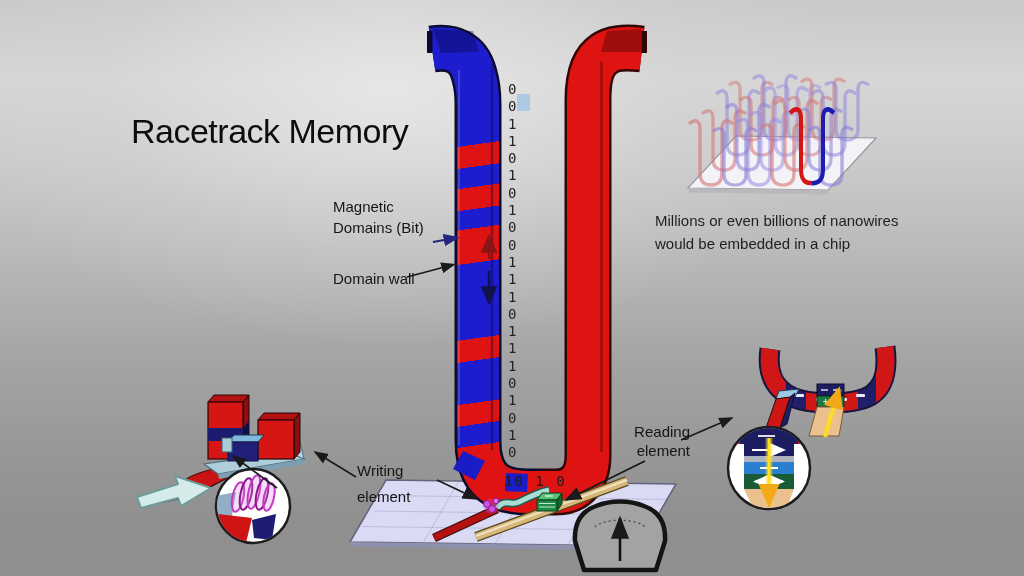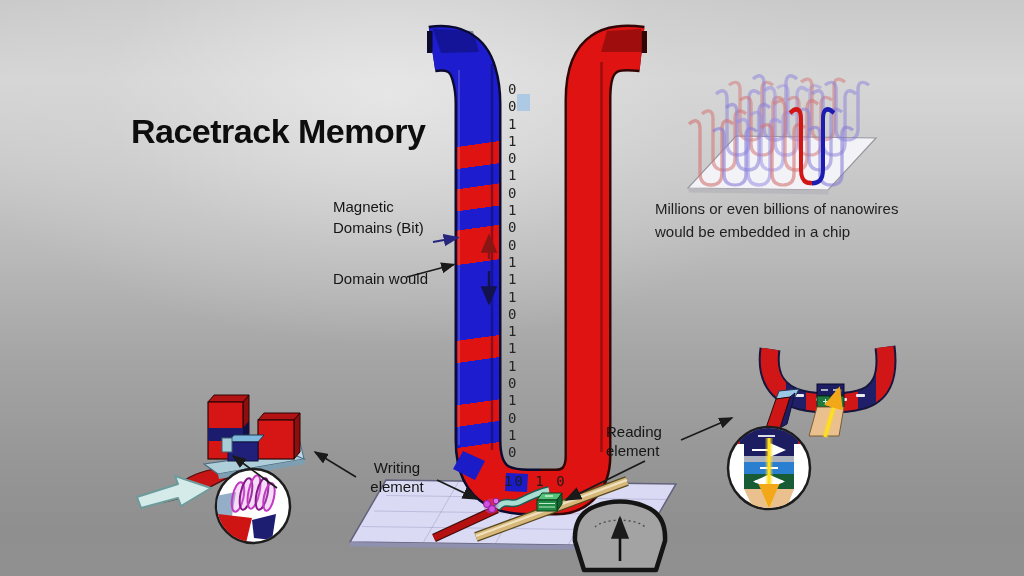--- a/index.html
+++ b/index.html
@@ -5,27 +5,27 @@
   html,body{margin:0;padding:0;}
   .stage{
     position:relative;width:1024px;height:576px;overflow:hidden;
     background:
       radial-gradient(ellipse 640px 360px at 38% 16%, rgba(236,236,236,.75) 0%, rgba(214,214,214,.35) 45%, rgba(214,214,214,0) 70%),
       linear-gradient(180deg,#c9c9c9 0%,#d6d6d6 14%,#cbcbcb 28%,#b7b7b7 46%,#a4a4a4 63%,#979797 79%,#8f8f8f 92%,#909090 100%);
     font-family:"Liberation Sans", sans-serif;
   }
   svg.layer{position:absolute;left:0;top:0;z-index:1;}
   .txt{position:absolute;z-index:2;color:#1a1a1a;white-space:pre-line;}
-  .title{left:131px;top:112px;font-size:34px;font-weight:bold;color:#0d0d0d;letter-spacing:-.5px;}
+  .title{left:131px;top:112px;font-size:34px;font-weight:normal;color:#0d0d0d;letter-spacing:-.5px;}
   .lbl{font-size:15px;line-height:21px;color:#151515;}
   .lbl-magdom{left:333px;top:196px;}
   .lbl-domwall{left:333px;top:268px;}
-  .lbl-writing{left:357px;top:458px;width:80px;text-align:center;line-height:19px;}
-  .lbl-reading{left:606px;top:422px;width:84px;text-align:left;line-height:19px;}
-  .caption{left:655px;top:197px;font-size:15px;line-height:23px;color:#1f1f1f;}
+  .lbl-writing{left:357px;top:458px;width:80px;text-align:left;line-height:26px;}
+  .lbl-reading{left:606px;top:422px;width:84px;text-align:right;line-height:19px;}
+  .caption{left:655px;top:209px;font-size:15px;line-height:23px;color:#1f1f1f;}
   .bits-v{left:508px;top:81px;font-family:"DejaVu Sans Mono",monospace;font-size:14px;line-height:17.3px;color:#242424;}
   .bits-h{left:504px;top:464px;font-family:"DejaVu Sans Mono",monospace;font-size:14px;letter-spacing:2px;color:#1d1d1d;margin-top:9px;}
   .bit-cursor{left:517px;top:94px;width:13px;height:17px;background:#a9c6e4;opacity:.9;z-index:2;position:absolute;}
 </style>
 </head>
 <body>
 
 <div class="stage">
 
   <svg class="layer" width="1024" height="576" viewBox="0 0 1024 576">
@@ -270,21 +270,21 @@
       <line x1="437" y1="480" x2="477" y2="499" stroke="#1a1a1a" stroke-width="1.8" marker-end="url(#ah)"></line>
       <line x1="356" y1="477" x2="315" y2="452" stroke="#1a1a1a" stroke-width="1.6" marker-end="url(#ah)"></line>
       <line x1="645" y1="461" x2="566" y2="500" stroke="#1a1a1a" stroke-width="1.9" marker-end="url(#ah)"></line>
       <line x1="681" y1="440" x2="732" y2="418" stroke="#1a1a1a" stroke-width="1.6" marker-end="url(#ah)"></line>
     </g>
   </svg>
 
   <div class="txt title">Racetrack Memory</div>
   <div class="txt lbl lbl-magdom">Magnetic
 Domains (Bit)</div>
-  <div class="txt lbl lbl-domwall">Domain would</div>
+  <div class="txt lbl lbl-domwall">Domain wall</div>
   <div class="txt lbl lbl-writing">Writing
 element</div>
   <div class="txt lbl lbl-reading">Reading
 element</div>
   <div class="txt caption">Millions or even billions of nanowires
 would be embedded in a chip</div>
   <div class="txt bits-v">0
 0
 1
 1

